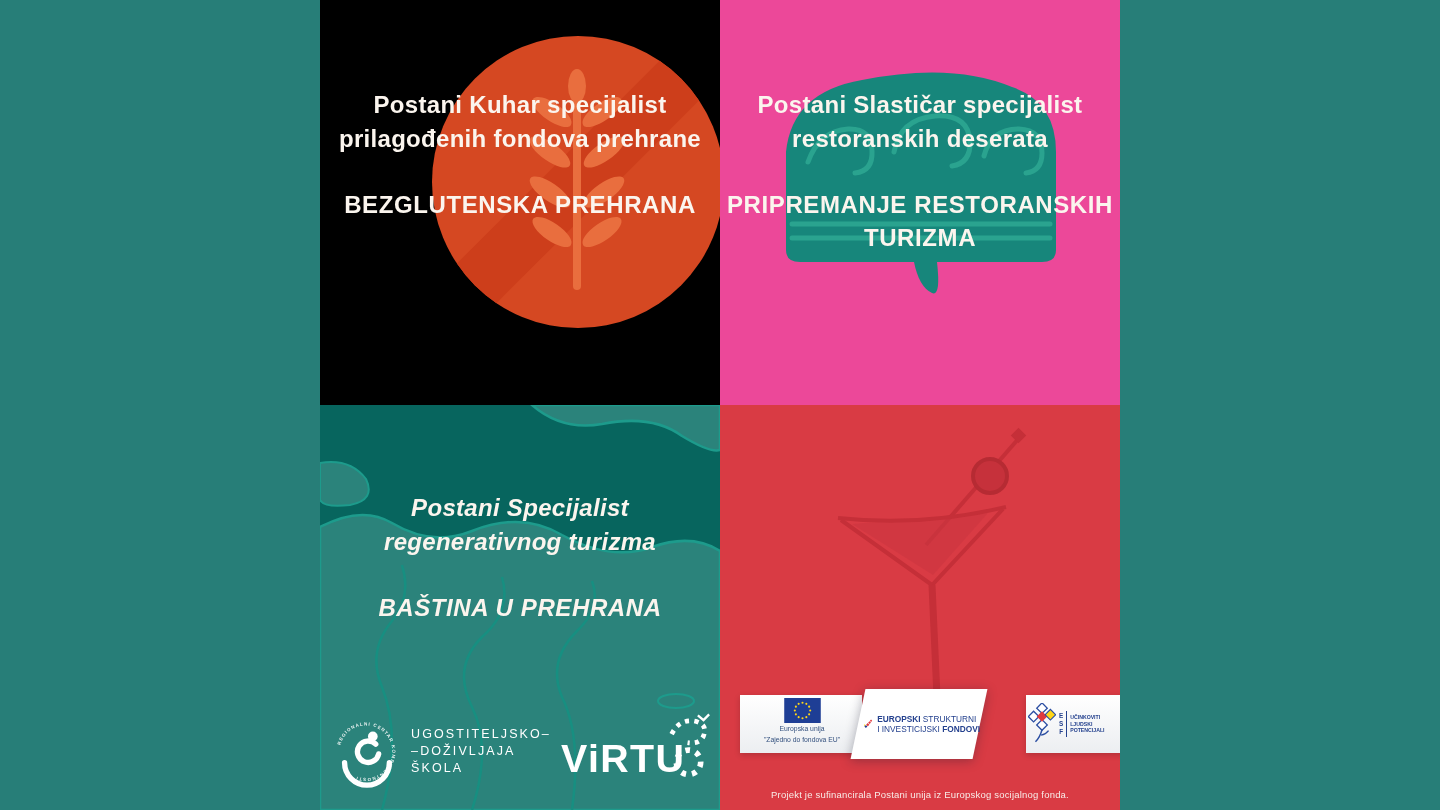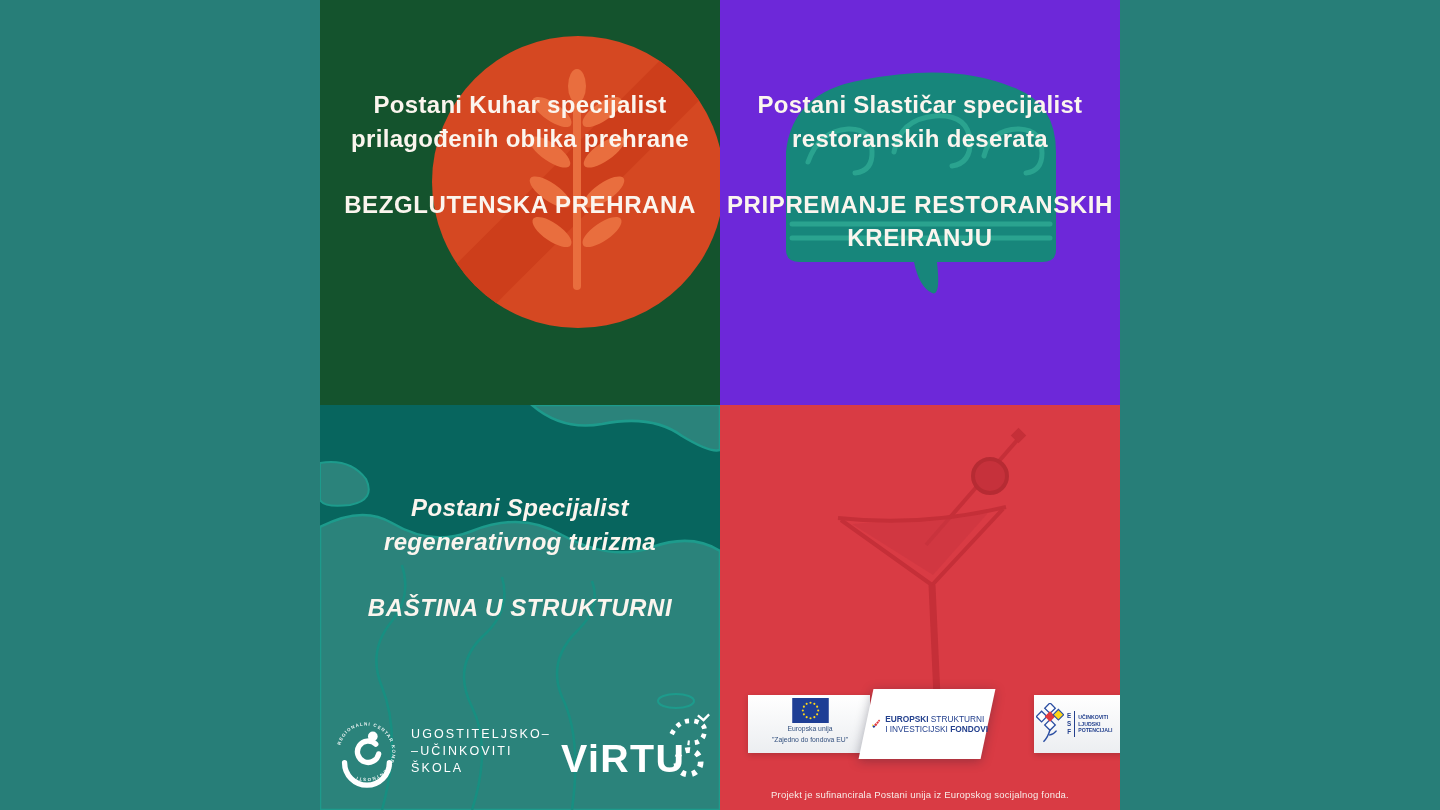--- a/index.html
+++ b/index.html
@@ -7,43 +7,43 @@
     width:1440px;height:810px;overflow:hidden;
     background:#277E78;
     font-family:"Liberation Sans",sans-serif;
     position:relative;
   }
   .poster{
     position:absolute;left:320px;top:0;width:800px;height:810px;
     display:grid;grid-template-columns:400px 400px;grid-template-rows:405px 405px;
   }
   .quad{position:relative;overflow:hidden;color:#FBF5EE;text-align:center;}
-  .q-kuhar{background:#14532d;}
-  .q-slasticar{background:#6d28d9;}
+  .q-kuhar{background:#000000;}
+  .q-slasticar{background:#ec4899;}
   .q-turizam{background:#07655E;}
   .q-bar{background:#D93B44;}
   .icon-layer{position:absolute;inset:0;z-index:0;pointer-events:none;}
   .icon-layer svg{width:100%;height:100%;display:block;}
   .content{position:relative;z-index:1;}
   .q-kuhar .content,.q-slasticar .content{padding-top:88px;}
   .q-turizam .content,.q-bar .content{padding-top:86px;font-style:italic;}
   .title-line{font-weight:bold;font-size:24px;line-height:34px;letter-spacing:.3px;}
   .program{margin-top:32px;}
   .program-line{font-weight:bold;font-size:24px;line-height:33px;letter-spacing:.6px;}
 
   
   .logos{position:absolute;left:0;right:0;bottom:18px;z-index:2;
          display:flex;align-items:center;justify-content:center;gap:10px;}
   .school-logo{display:flex;align-items:center;gap:8px;}
   .school-name{text-align:left;font-weight:normal;font-size:12.5px;
                letter-spacing:2.1px;line-height:17px;color:#FFFFFF;}
   .virtuos-logo svg{display:block;}
 
   
-  .eu-banner{position:absolute;left:28px;top:284px;width:398px;height:70px;z-index:2;}
+  .eu-banner{position:absolute;left:20px;top:284px;width:398px;height:70px;z-index:2;}
   .seg{position:absolute;background:linear-gradient(#ffffff, #eceef1);}
   .seg-left{left:0;top:6px;width:122px;height:58px;box-shadow:0 2px 6px rgba(0,0,0,.18);}
   .seg-right{right:0;top:6px;width:112px;height:58px;box-shadow:0 2px 6px rgba(0,0,0,.18);}
   .seg-mid{left:118px;top:0;width:122px;height:70px;background:#ffffff;
            transform:skewX(-12deg);box-shadow:0 2px 10px rgba(30,30,50,.35);}
   .eu-flag-group{position:absolute;left:4px;top:9px;width:116px;
                  display:flex;flex-direction:column;align-items:center;}
   .eu-flag-caption{font-size:6.8px;line-height:8.5px;color:#33507E;margin-top:2px;}
   .esif-group{position:absolute;left:124px;top:10px;width:116px;height:50px;
               display:flex;align-items:center;gap:4px;}
@@ -84,21 +84,21 @@
           <ellipse cx="230" cy="152" rx="24" ry="9" transform="rotate(35 230 152)"></ellipse>
           <ellipse cx="284" cy="192" rx="24" ry="9" transform="rotate(-35 284 192)"></ellipse>
           <ellipse cx="230" cy="192" rx="24" ry="9" transform="rotate(35 230 192)"></ellipse>
           <ellipse cx="282" cy="232" rx="23" ry="9" transform="rotate(-35 282 232)"></ellipse>
           <ellipse cx="232" cy="232" rx="23" ry="9" transform="rotate(35 232 232)"></ellipse>
         </g>
       </svg>
     </div>
     <div class="content">
       <div class="title-line">Postani Kuhar specijalist</div>
-      <div class="title-line">prilagođenih oblika prehrane</div>
+      <div class="title-line">prilagođenih fondova prehrane</div>
       <div class="program">
         <div class="program-line">BEZGLUTENSKA PREHRANA</div>
       </div>
     </div>
   </div>
 
   <div class="quad q-slasticar">
     <div class="icon-layer">
       <svg viewBox="0 0 400 405">
         <path fill="#17867B" d="M66,250 L66,152 Q72,92 142,80 Q232,62 292,87 Q336,102 336,152 L336,250 Q336,262 322,262 L80,262 Q66,262 66,250 Z"></path>
@@ -110,21 +110,21 @@
           <path d="M72,224 L330,224"></path>
           <path d="M72,238 L330,238"></path>
         </g>
       </svg>
     </div>
     <div class="content">
       <div class="title-line">Postani Slastičar specijalist</div>
       <div class="title-line">restoranskih deserata</div>
       <div class="program">
         <div class="program-line">PRIPREMANJE RESTORANSKIH</div>
-        <div class="program-line">KREIRANJU</div>
+        <div class="program-line">TURIZMA</div>
       </div>
     </div>
   </div>
 
   <div class="quad q-turizam">
     <div class="icon-layer">
       <svg viewBox="0 0 400 405">
         <path fill="#2B837B" stroke="#1D9B8C" stroke-width="2.5" d="M0,122 Q42,100 72,118 Q112,142 152,126 Q202,106 242,130 Q292,157 332,142 Q372,128 400,146 L400,405 L0,405 Z"></path>
         <path fill="#2B837B" stroke="#1D9B8C" stroke-width="2.5" d="M212,0 Q242,26 282,19 Q332,9 362,31 Q390,48 400,45 L400,0 Z"></path>
         <path fill="#2B837B" stroke="#1D9B8C" stroke-width="2" d="M0,58 Q30,53 46,74 Q56,95 30,100 Q4,103 0,95 Z"></path>
@@ -134,39 +134,39 @@
           <path d="M62,405 Q82,332 62,282 Q47,246 72,216 Q92,192 82,160"></path>
           <path d="M152,405 Q172,342 152,302 Q132,262 162,232 Q192,206 182,172"></path>
           <path d="M252,405 Q262,332 242,292 Q227,256 257,226 Q282,202 272,176"></path>
         </g>
       </svg>
     </div>
     <div class="content">
       <div class="title-line">Postani Specijalist</div>
       <div class="title-line">regenerativnog turizma</div>
       <div class="program">
-        <div class="program-line">BAŠTINA U STRUKTURNI</div>
+        <div class="program-line">BAŠTINA U PREHRANA</div>
       </div>
     </div>
     <div class="logos">
       <div class="school-logo">
         <svg width="74" height="82" viewBox="0 0 76 84">
           <defs>
             <path id="ringPath" d="M11,40 A27,27 0 1 1 10.99,40.1"></path>
           </defs>
           <text font-size="4.7" letter-spacing="1.1" fill="#FFFFFF" opacity="0.9" font-weight="bold">
             <textPath href="#ringPath" startOffset="4">REGIONALNI CENTAR KOMPETENTNOSTI</textPath>
           </text>
           <circle cx="45" cy="27" r="5" fill="#FFFFFF"></circle>
           <path d="M48,35 A11,11 0 1 0 51,45" stroke="#FFFFFF" stroke-width="5.5" fill="none" stroke-linecap="round"></path>
           <path d="M16,54 A23,23 0 0 0 62,54" stroke="#FFFFFF" stroke-width="5.5" fill="none" stroke-linecap="round"></path>
         </svg>
         <div class="school-name">
           <div>UGOSTITELJSKO–</div>
-          <div>–UČINKOVITI</div>
+          <div>–DOŽIVLJAJA</div>
           <div>ŠKOLA</div>
         </div>
       </div>
       <div class="virtuos-logo">
         <svg width="150" height="80" viewBox="0 0 160 84">
           <text x="0" y="64" font-size="42" font-weight="bold" fill="#FFFFFF" letter-spacing="1.5">ViRTU</text>
           <circle cx="136" cy="54" r="13" fill="none" stroke="#FFFFFF" stroke-width="6" stroke-dasharray="5 6.5"></circle>
           <path d="M118,24 Q126,8 142,10 Q157,13 152,26 Q148,35 135,33" fill="none" stroke="#FFFFFF" stroke-width="5" stroke-dasharray="4.5 5.5"></path>
           <path d="M146,4 L152,9 L158,3" fill="none" stroke="#FFFFFF" stroke-width="2.5"></path>
         </svg>

